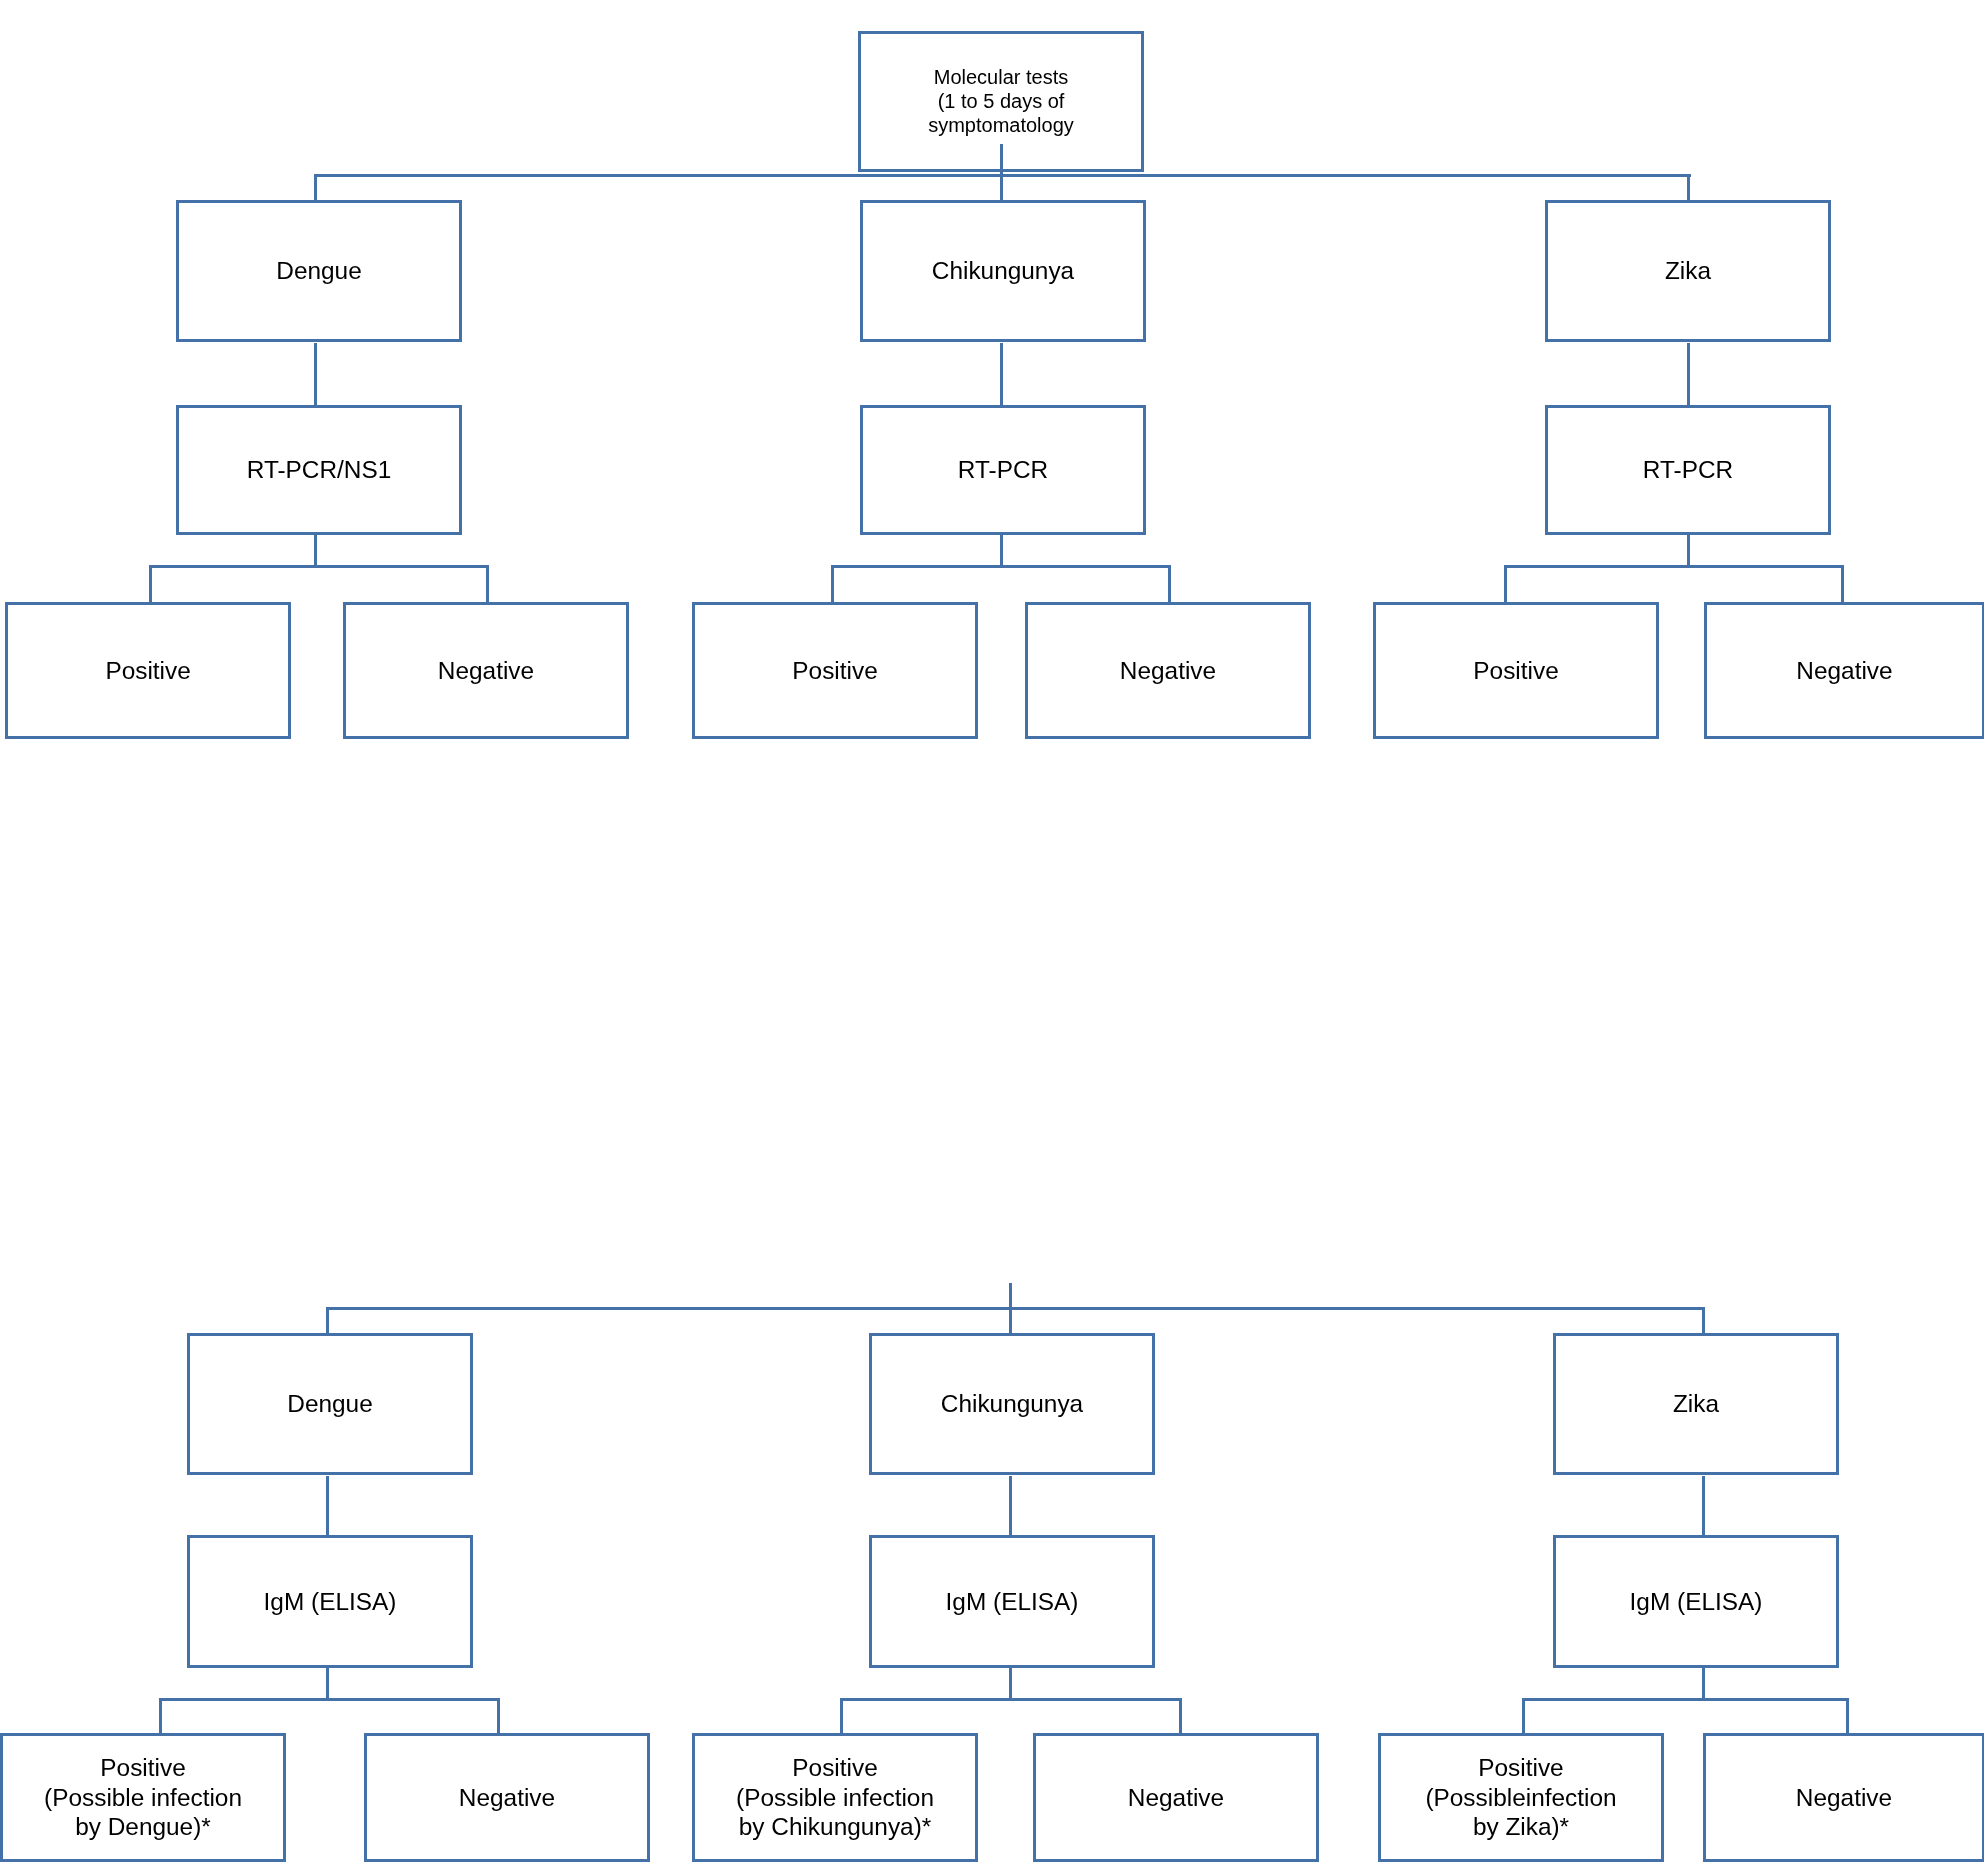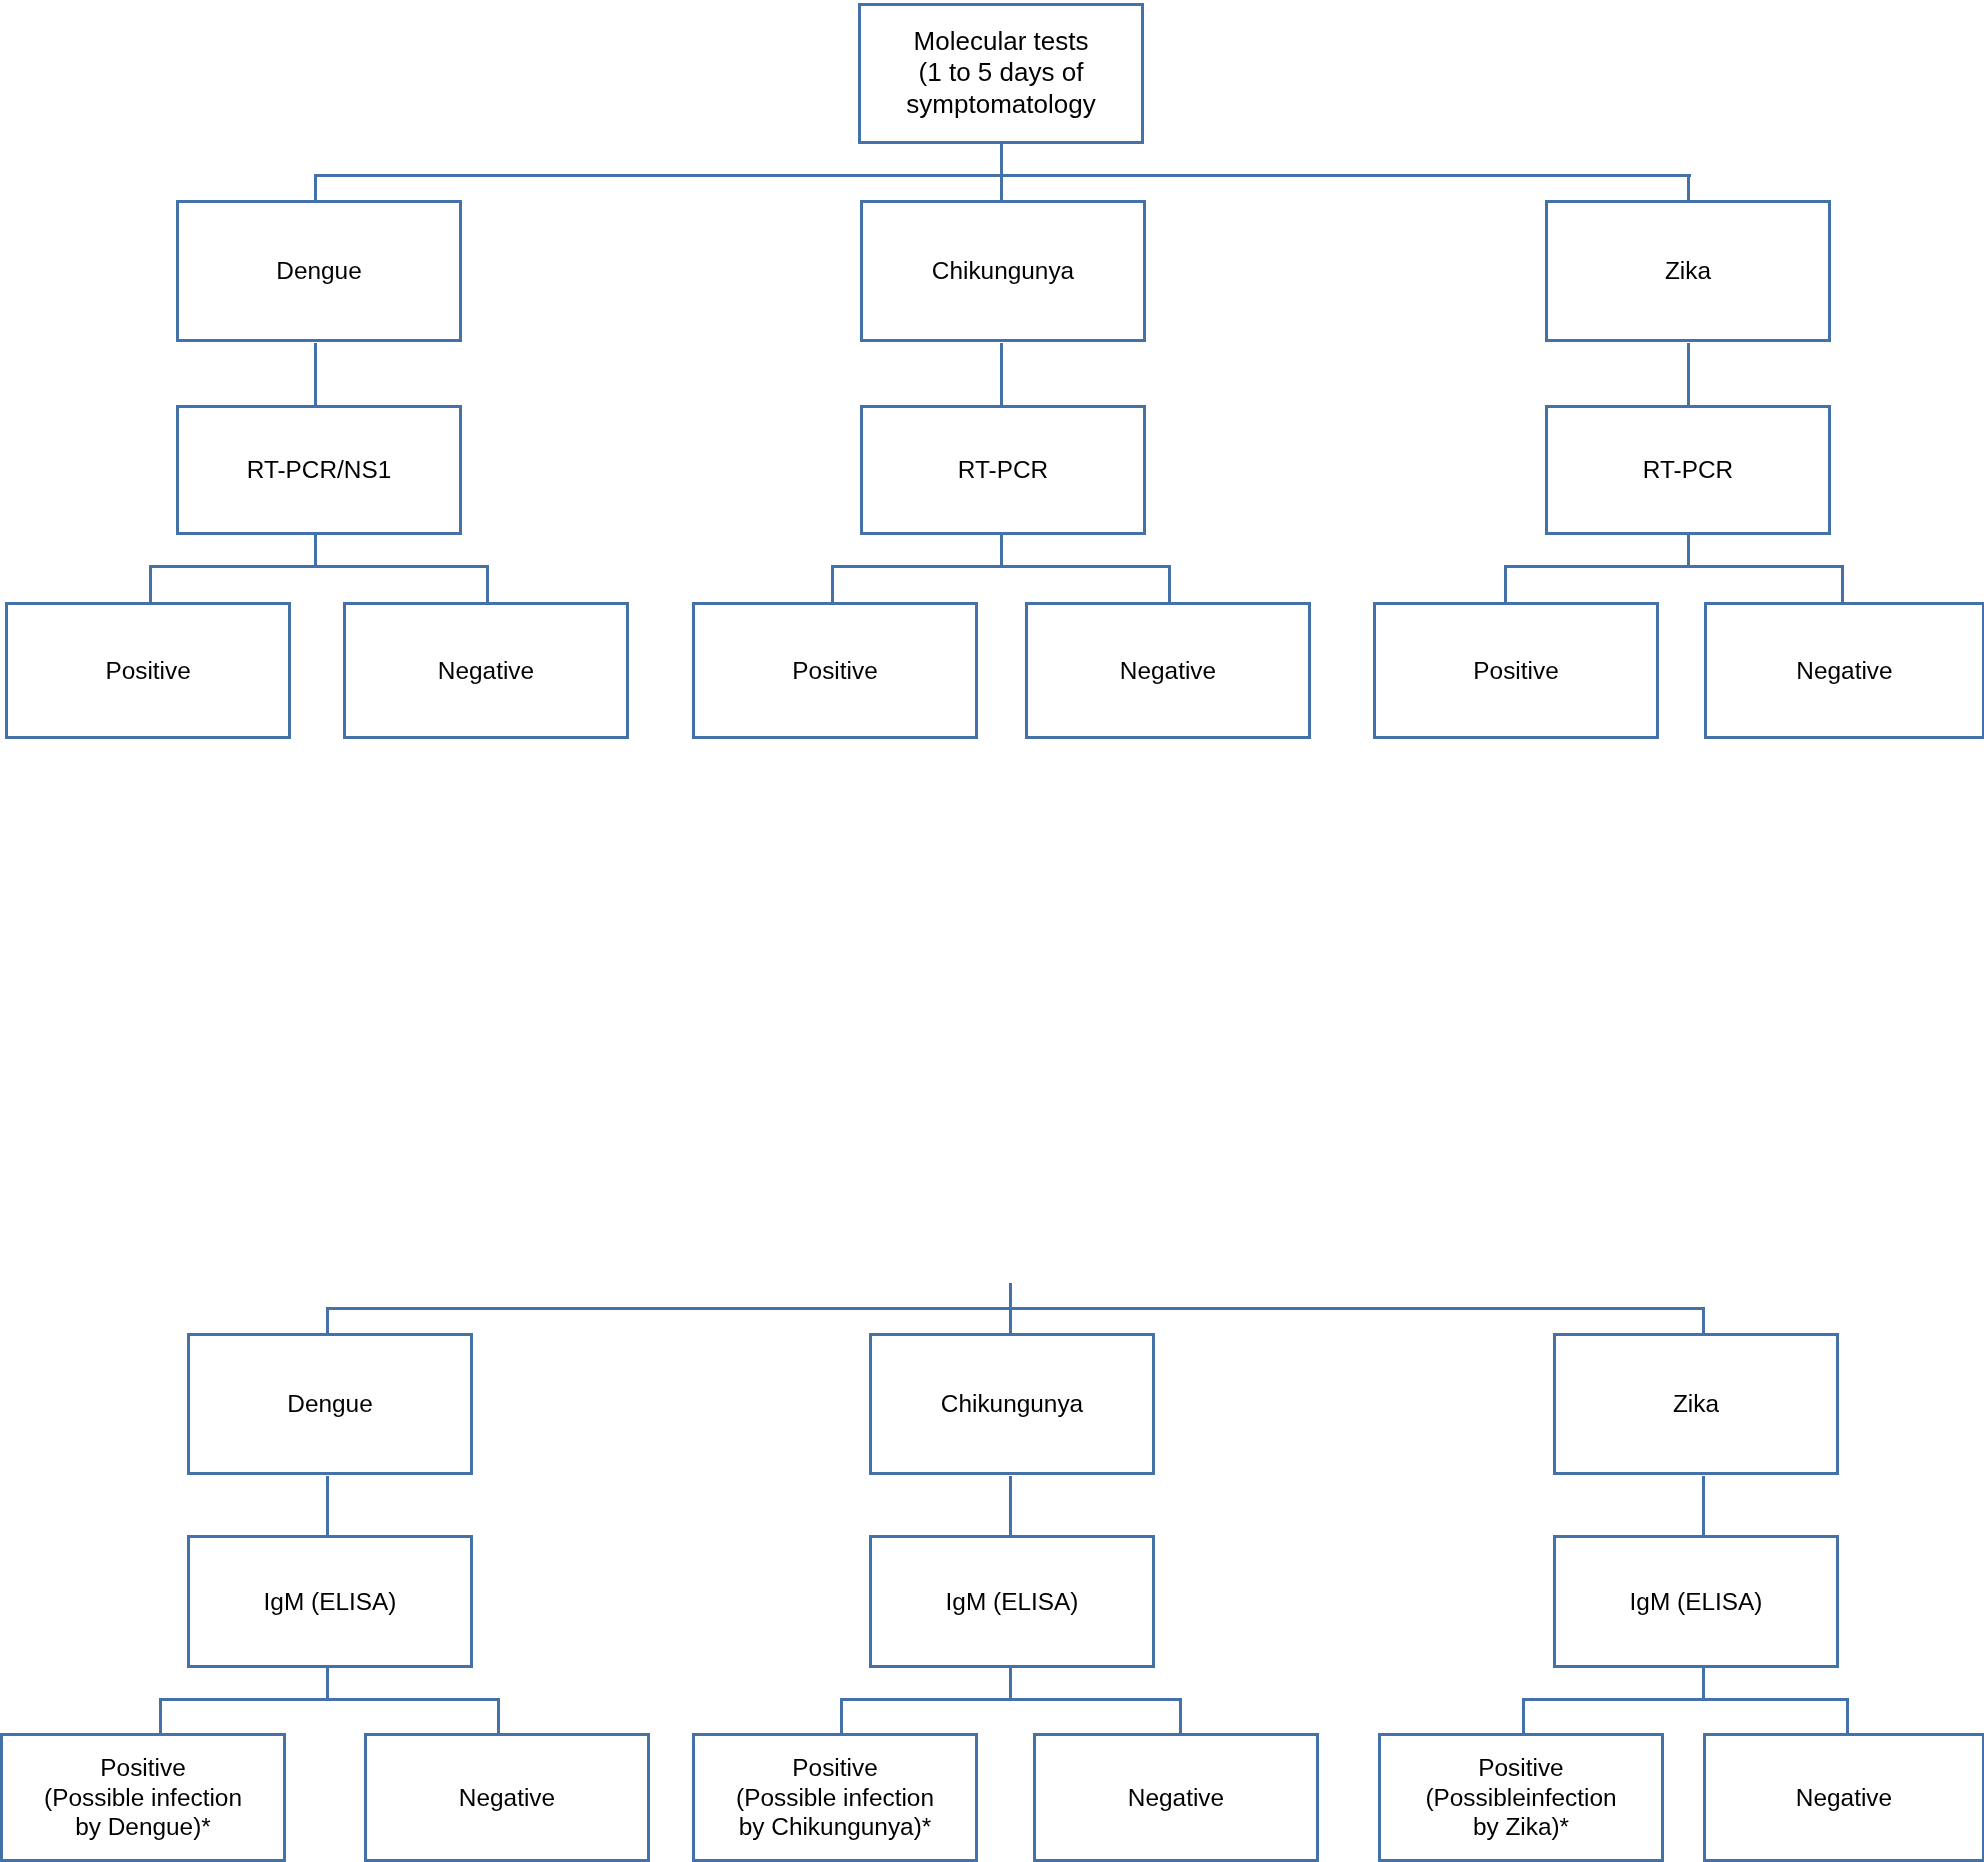--- a/index.html
+++ b/index.html
@@ -26,21 +26,22 @@
     align-items: center;
     justify-content: center;
     text-align: center;
     color: #000000;
     line-height: 1.22;
     white-space: pre-line;
     font-size: 24.4px;
     padding: 2.6px 6.4px;
   }
   .node.header {
-    font-size: 26px;
+    font-size: 20px;
+    margin-top: 28px;
   }
   .node.leaf {
     font-size: 24.4px;
   }
   .conn {
     position: absolute;
     background: #4472a8;
   }
   .v { width: 3.2px; }
   .h { height: 3.2px; }

